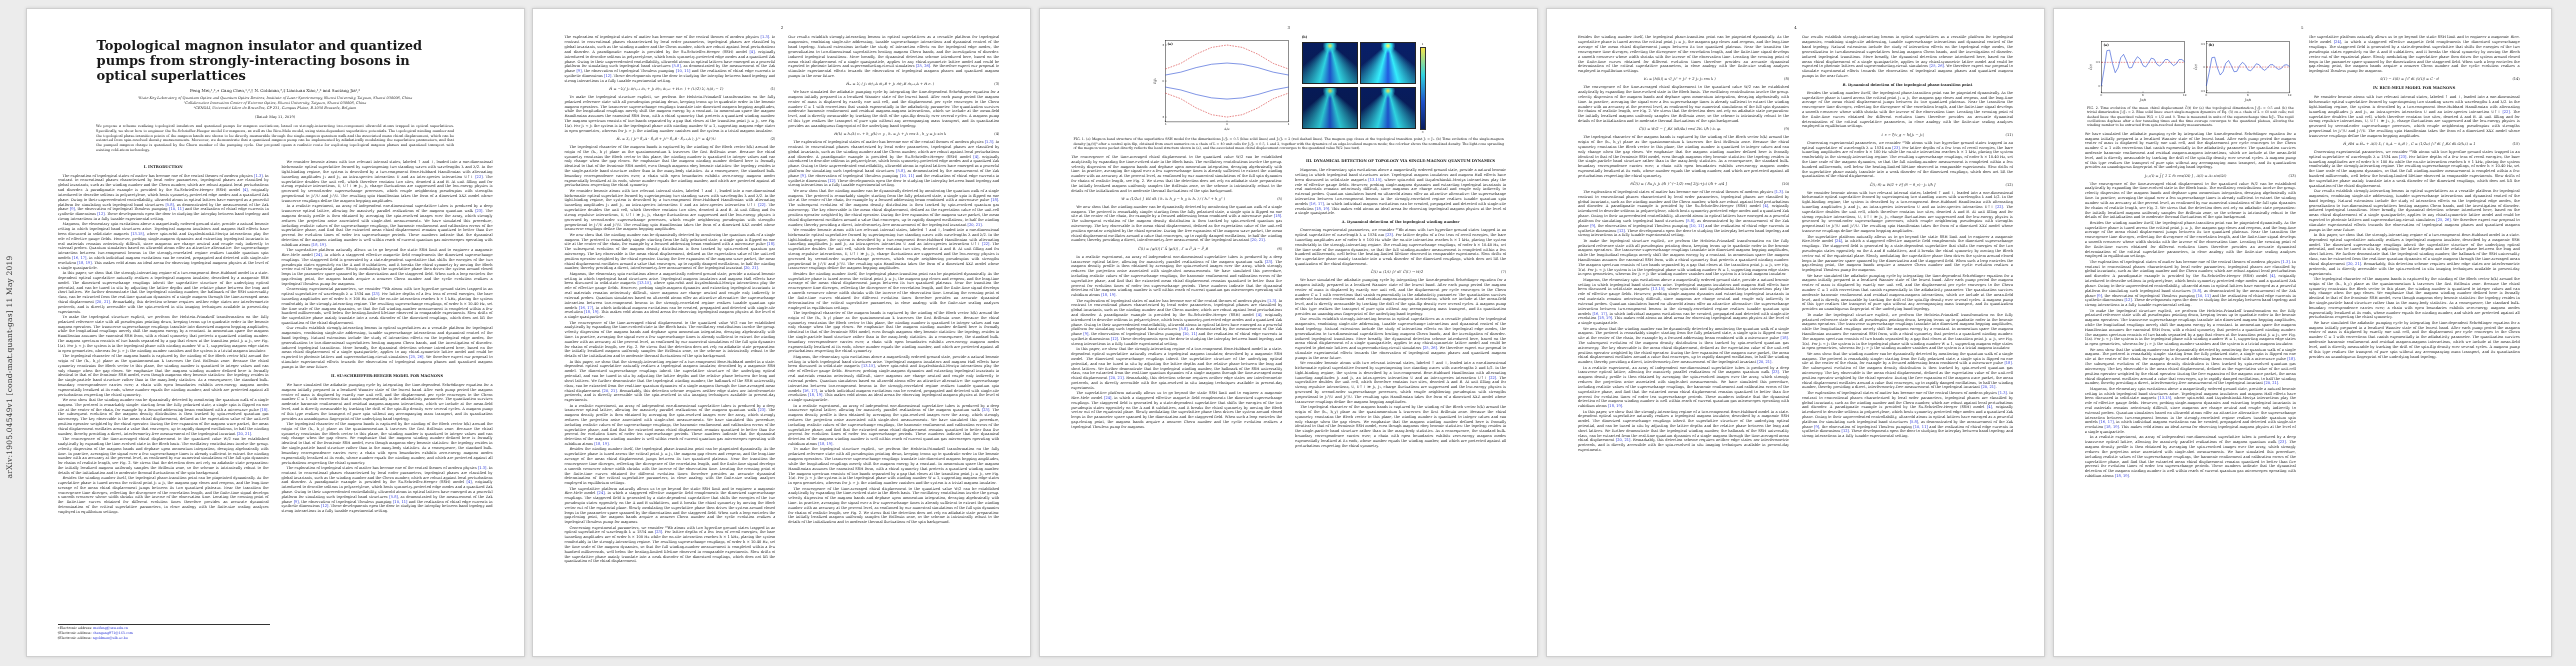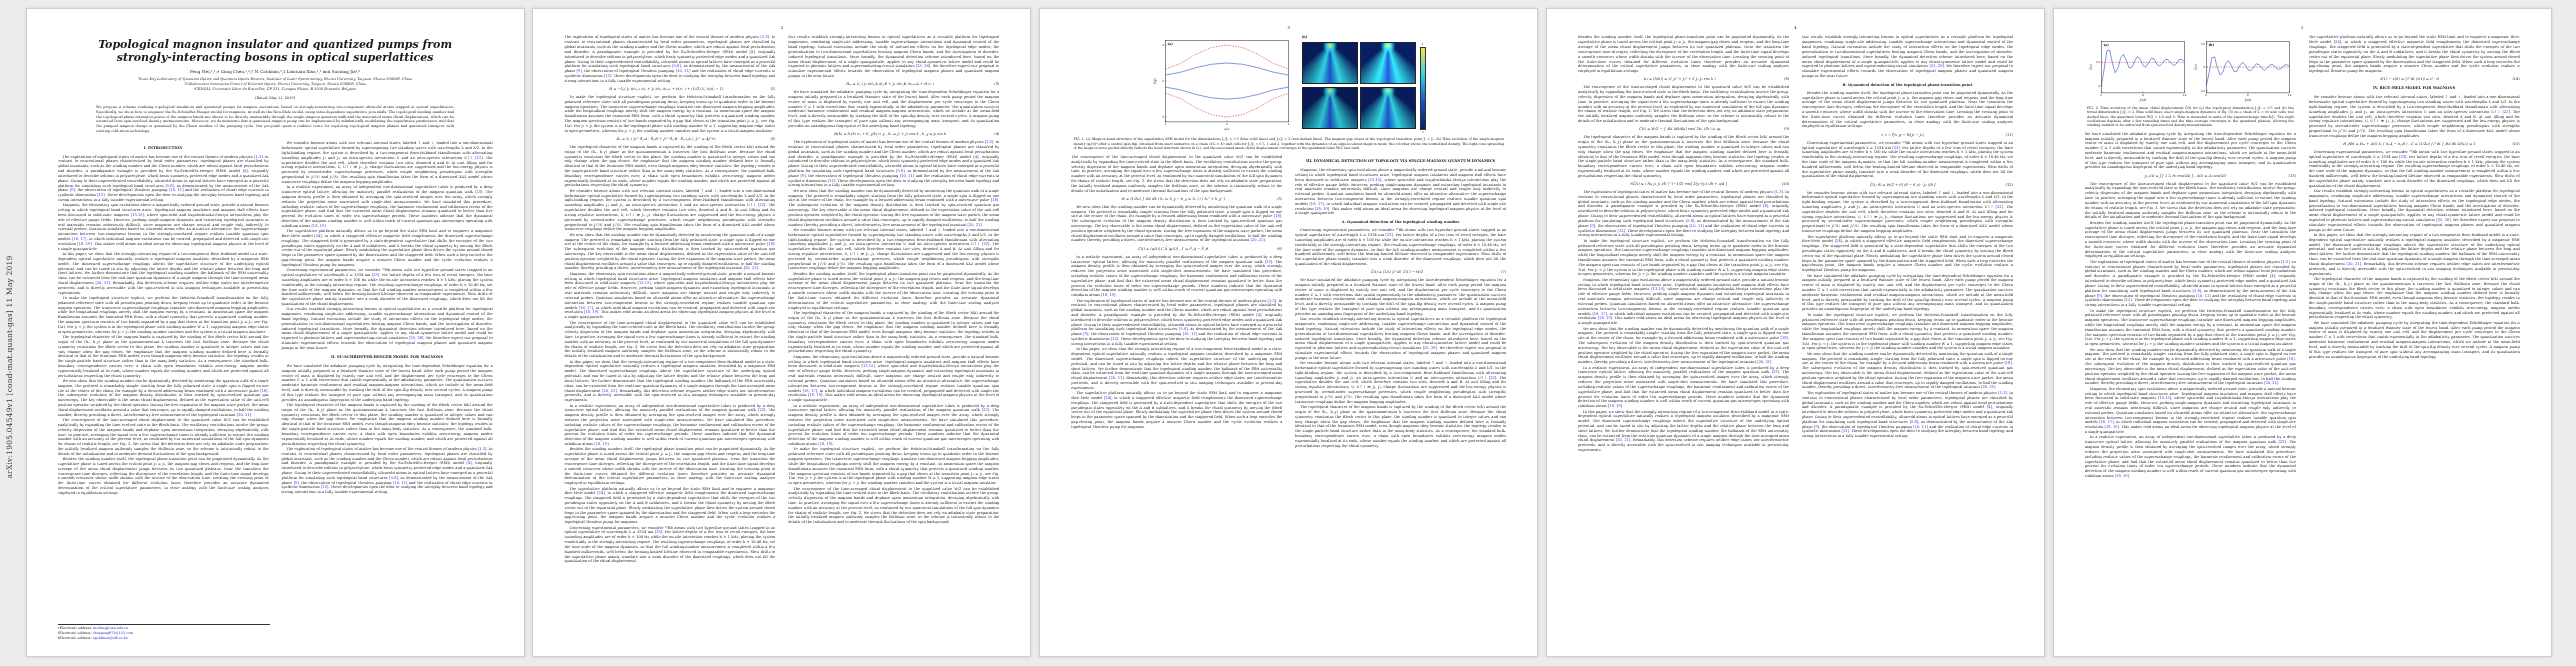--- a/index.html
+++ b/index.html
@@ -3,21 +3,21 @@
 <meta charset="utf-8">
 <style>
   html,body{margin:0;padding:0;width:2576px;height:667px;background:#ececec;overflow:hidden;
     font-family:"DejaVu Serif","Liberation Serif",serif;color:#1a1a1a;}
   .viewer{position:relative;display:flex;gap:7.8px;padding:7.8px 0 0 25.6px;}
   .arxiv{position:absolute;left:-196px;top:362px;width:411px;height:10px;transform:rotate(-90deg);
     text-align:center;font-size:7.5px;color:#3a3a3a;letter-spacing:0.2px;white-space:nowrap;}
   .sheet{position:relative;width:499px;height:649px;background:#fff;border:0.6px solid #cfcfcf;
     box-shadow:0 0 3.3px rgba(0,0,0,.12);padding:16.7px 31px;box-sizing:border-box;flex:0 0 auto;}
   .pageno{text-align:center;font-size:3.9px;margin-bottom:5px;}
-  .p1-title{font-size:11px;font-weight:bold;text-align:center;margin:12.2px 39px 5px;font-style:italic;}
+  .p1-title{font-size:13px;font-weight:bold;margin:12.2px 39px 5px;}
   .p1-authors{font-size:4.1px;text-align:center;margin:0 22px 3.3px;}
   .affil{font-size:3.5px;font-style:italic;text-align:center;line-height:1.5;}
   .dated{font-size:3.5px;text-align:center;margin-top:2.8px;}
   .abstract{width:358px;margin:5.6px auto 7.8px;font-size:3.5px;line-height:1.36;text-align:justify;}
   .twocol{display:flex;gap:12.8px;}
   .col{width:212px;overflow:hidden;text-align:justify;font-size:3.6px;line-height:1.34;}
   .h-p1{height:382px;} .h-full{height:584px;} .h-p3{height:445px;}
   .para{margin:0 0 0.6px;text-indent:5px;}
   .para.cont{text-indent:0;}
   .h1{font-weight:bold;text-align:center;font-size:3.7px;margin:4.4px 4.4px 3.9px;}

